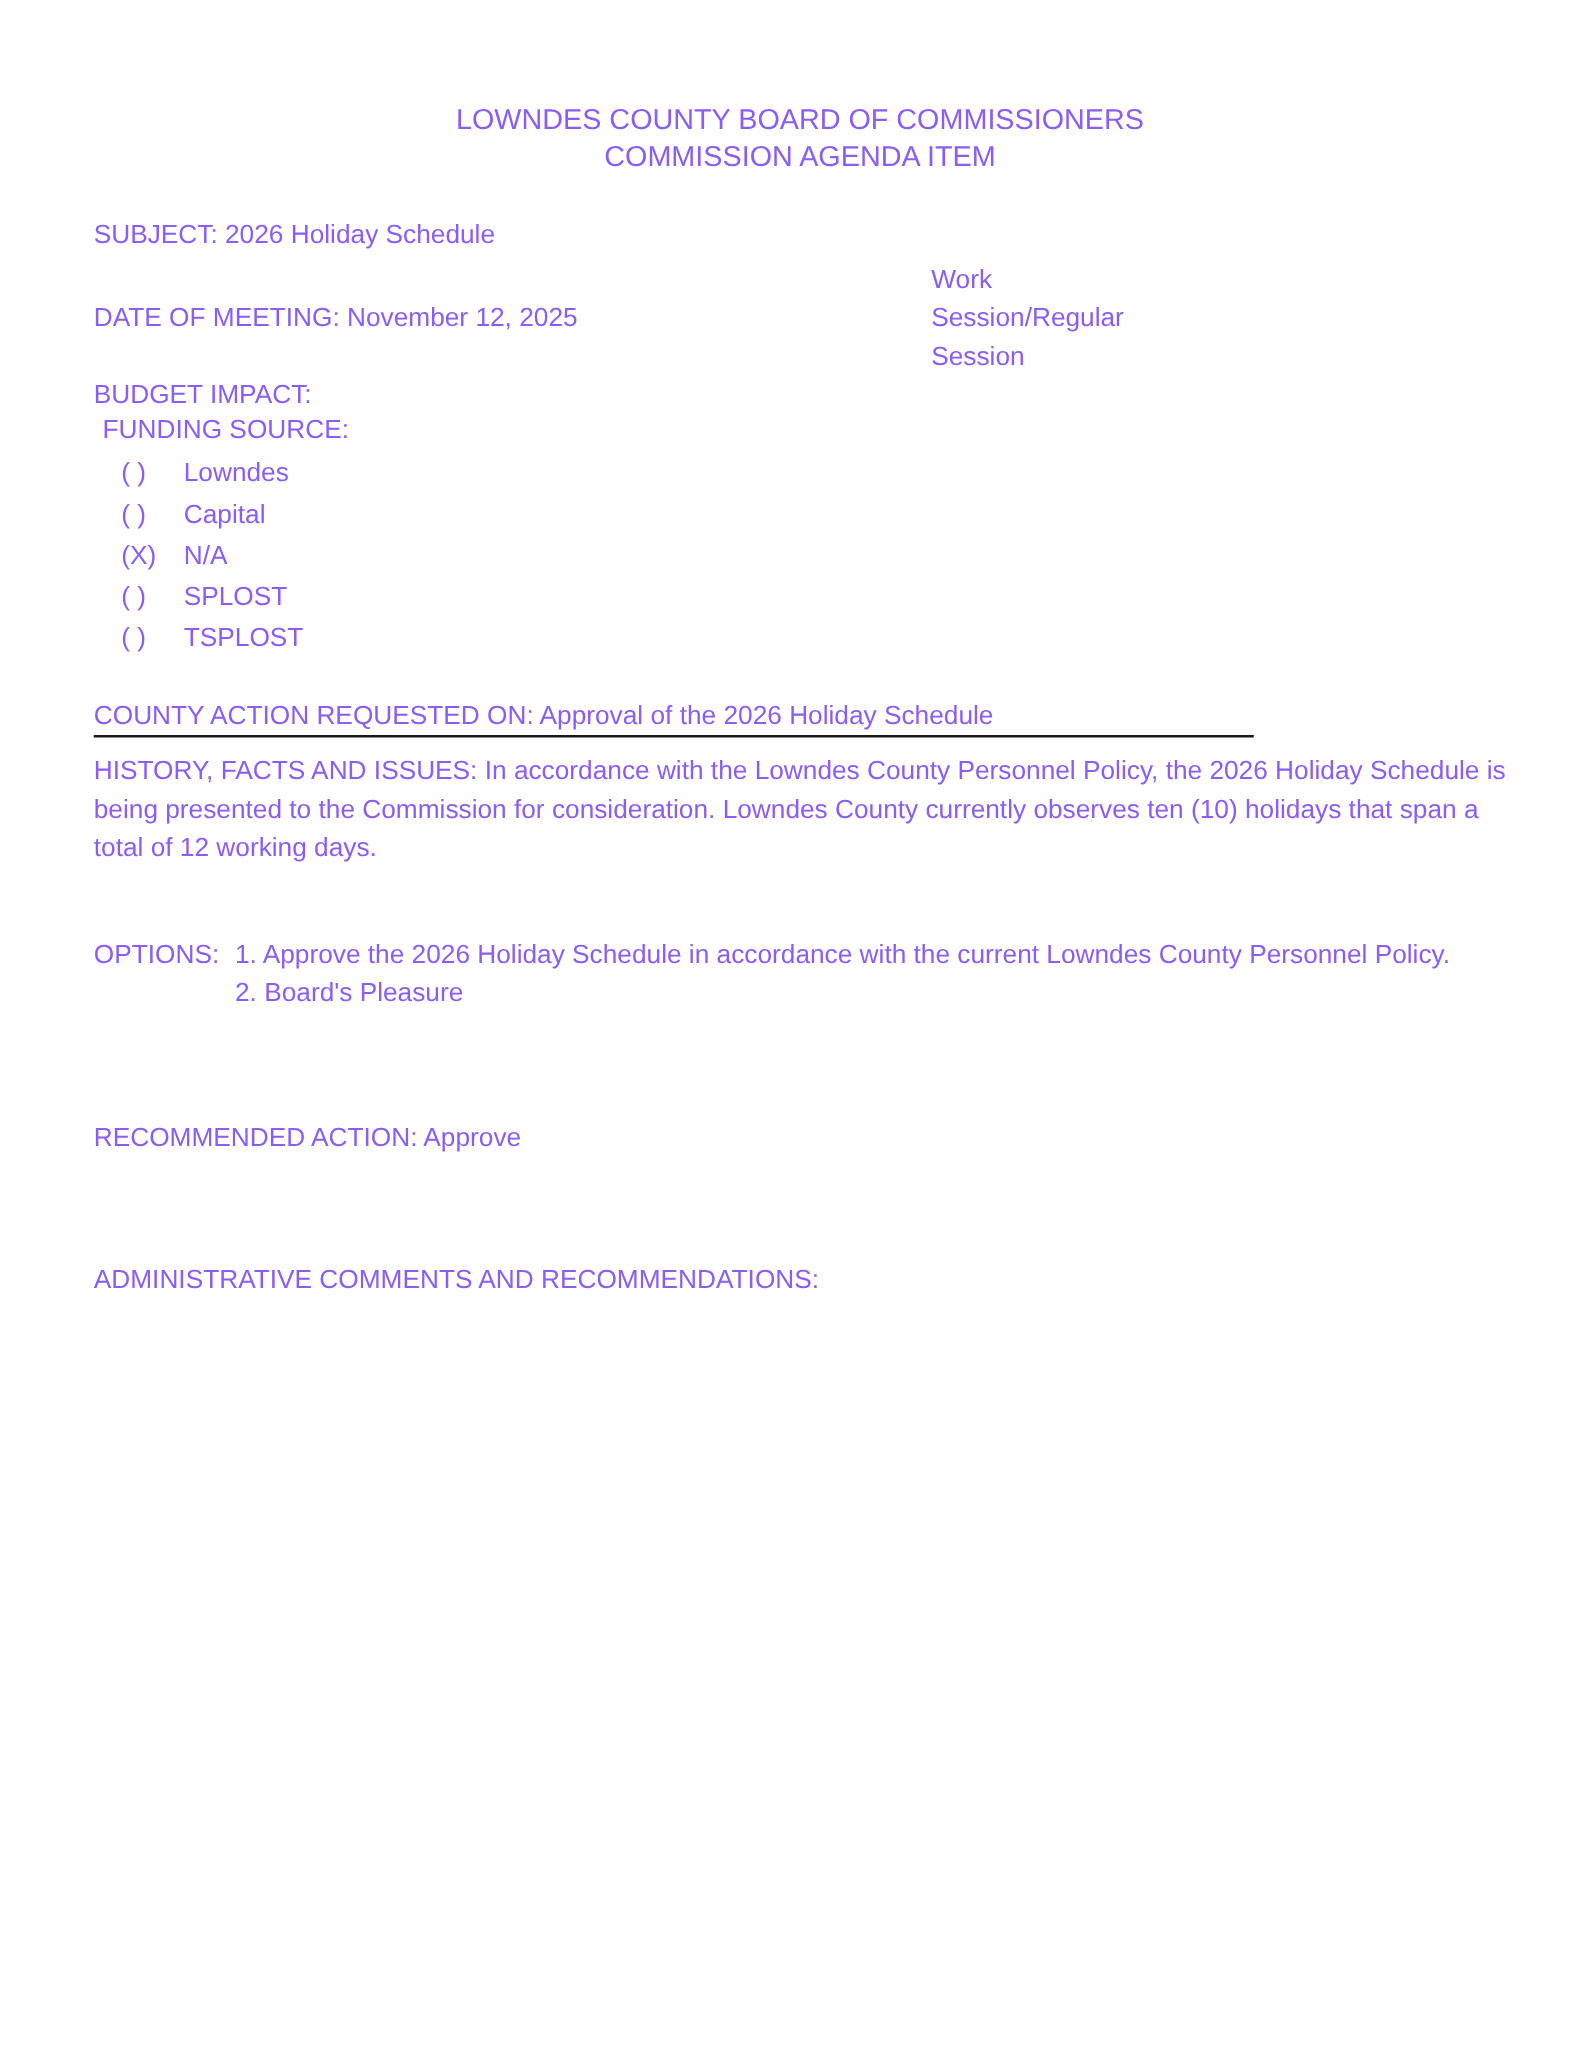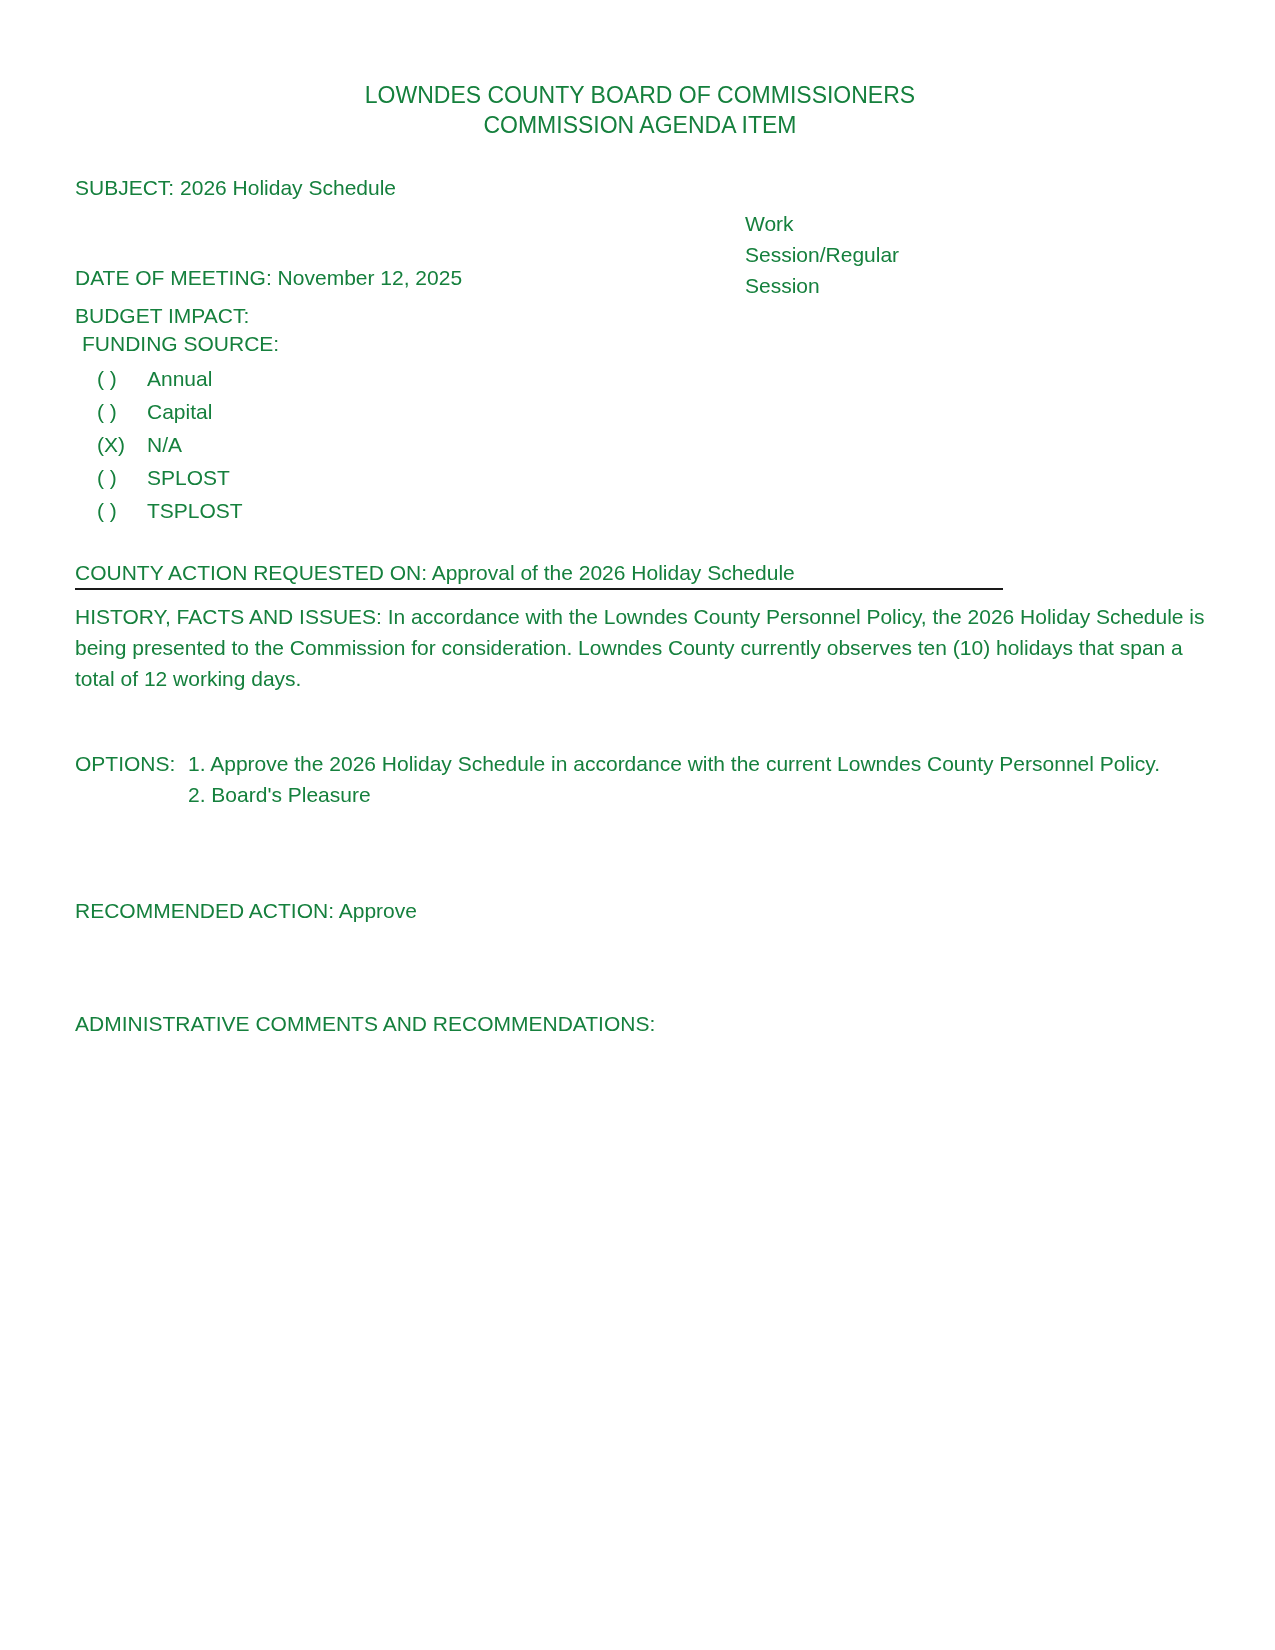--- a/index.html
+++ b/index.html
@@ -7,38 +7,38 @@
   body { width: 1275px; }
 
   .page {
     position: relative;
     width: 1275px;
     height: 1650px;
     background: #ffffff;
     font-family: "Liberation Sans", sans-serif;
     font-size: 21px;
     line-height: 31px;
-    color: #15803d;
+    color: #8b5cf6;
     overflow: hidden;
   }
 
   .abs { position: absolute; }
 
   .doc-title {
     left: 75px;
     top: 80px;
     width: 1130px;
     text-align: center;
     font-size: 23px;
     line-height: 30px;
   }
 
   .subject-line   { left: 75px;  top: 172px; white-space: nowrap; }
   .session-block  { left: 745px; top: 208px; width: 180px; white-space: pre-line; }
-  .date-line      { left: 75px;  top: 239px; white-space: nowrap; margin-top: 23px; }
+  .date-line      { left: 75px;  top: 239px; white-space: nowrap; }
   .budget-line    { left: 75px;  top: 300px; white-space: nowrap; }
   .funding-line   { left: 82px;  top: 328px; white-space: nowrap; }
 
   .funding-list   { left: 97px;  top: 362px; list-style: none; }
   .funding-list li { height: 33px; line-height: 33px; display: flex; }
   .funding-list .marker { display: inline-block; width: 50px; }
 
   .county-action {
     left: 75px;
     top: 557px;
@@ -79,21 +79,21 @@
 
   <div class="abs date-line">DATE OF MEETING: November 12, 2025</div>
 
   <div class="abs budget-line">BUDGET IMPACT:</div>
 
   <div class="abs funding-line">FUNDING SOURCE:</div>
 
   <ul class="abs funding-list">
     <li>
       <span class="marker">( )</span>
-      <span>Annual</span>
+      <span>Lowndes</span>
     </li>
     <li>
       <span class="marker">( )</span>
       <span>Capital</span>
     </li>
     <li>
       <span class="marker">(X)</span>
       <span>N/A</span>
     </li>
     <li>

